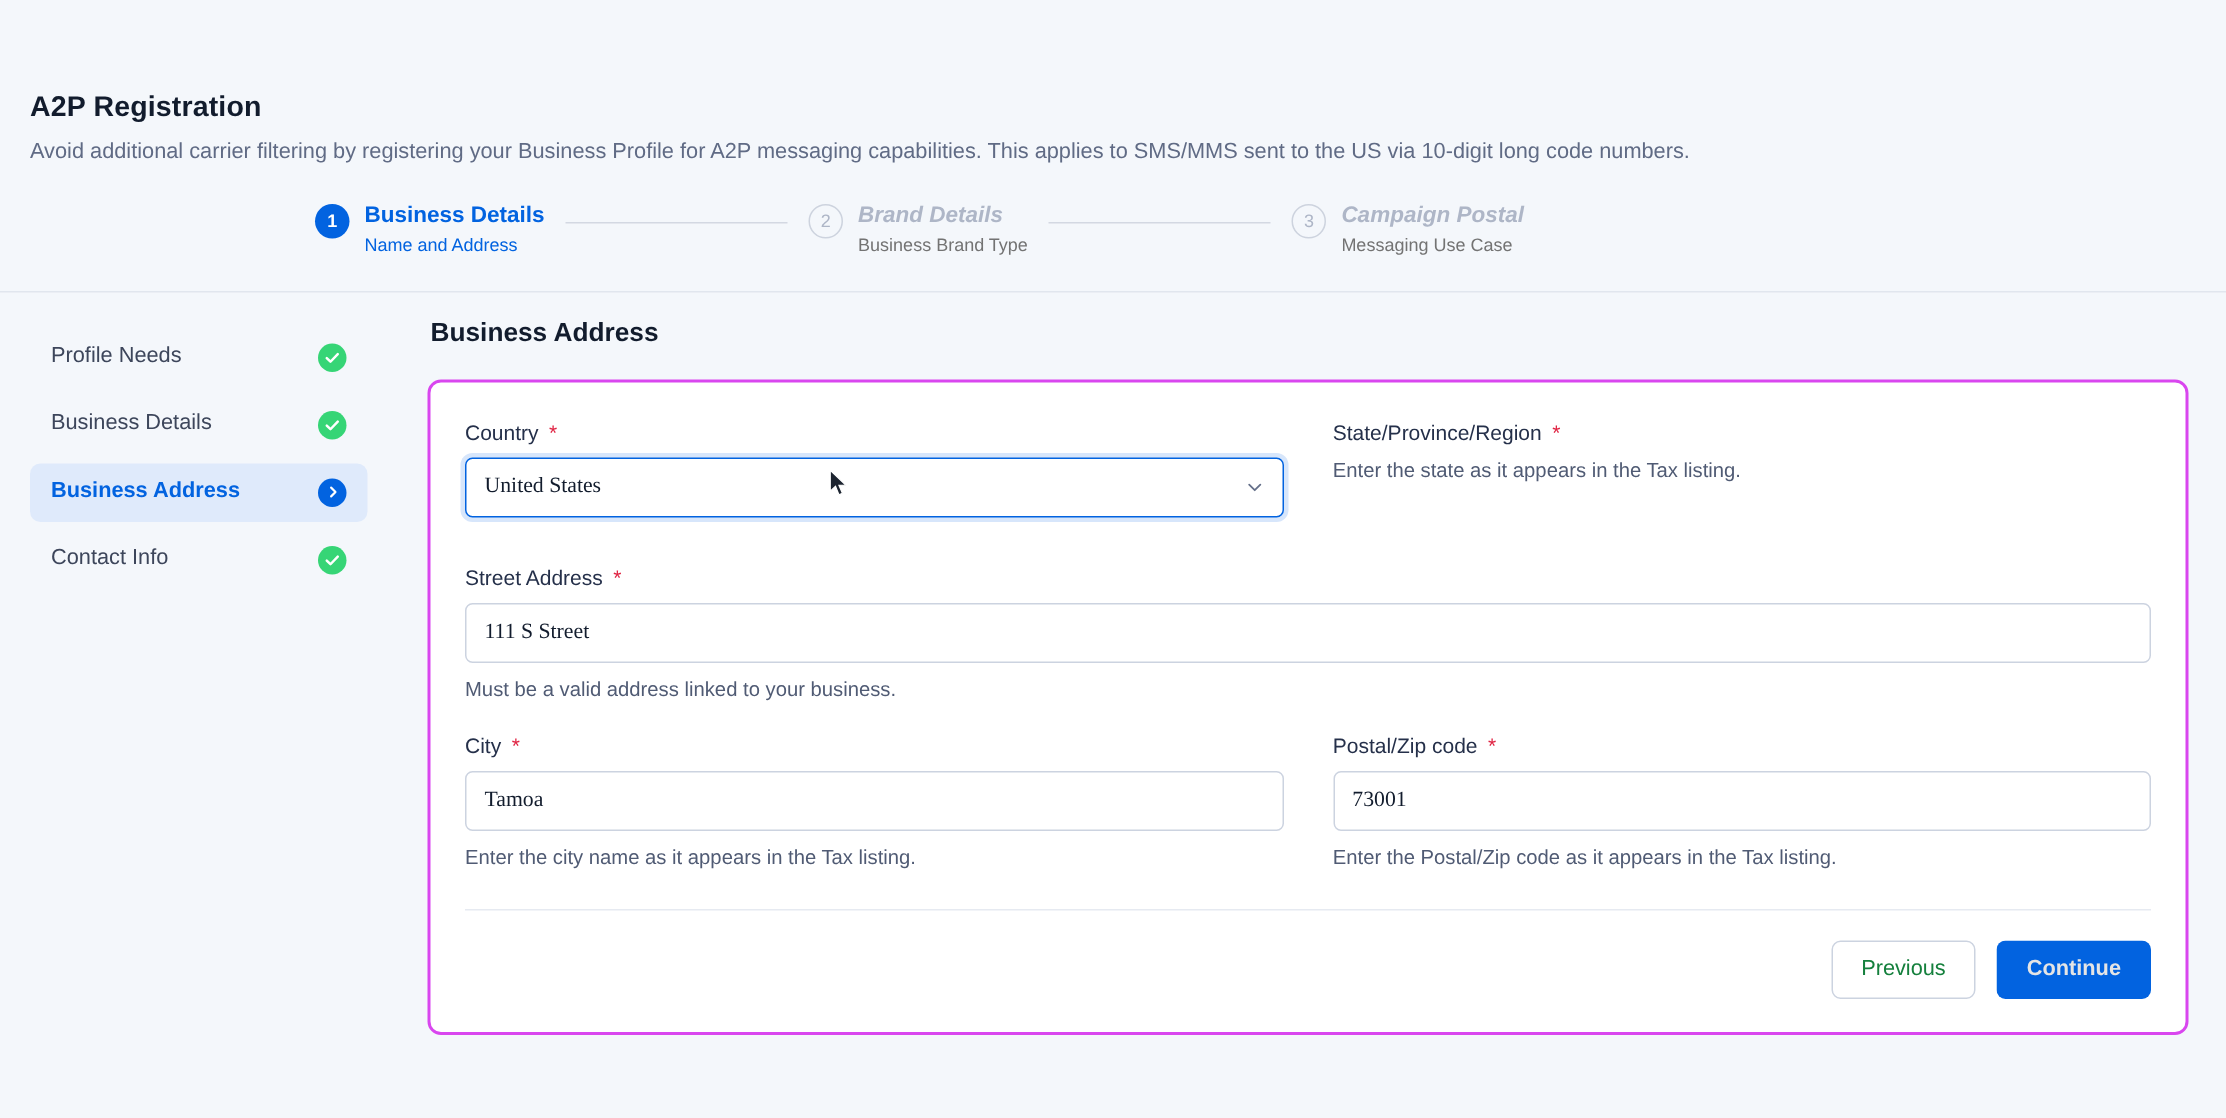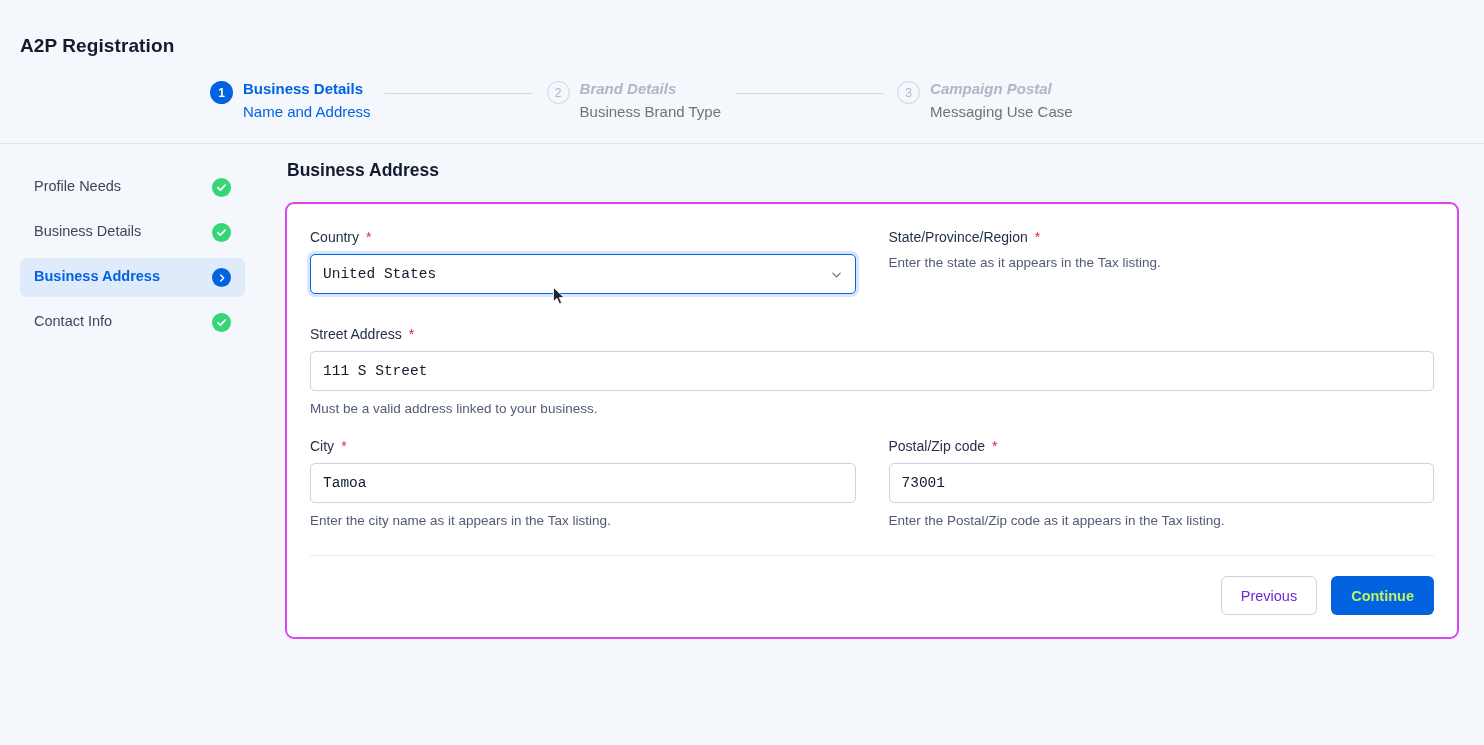--- a/index.html
+++ b/index.html
@@ -16,20 +16,21 @@
   .page {
     position: relative;
     width: 1484px;
     height: 745px;
     background: #f4f7fb;
   }
 
   
   .header {
     padding: 35px 20px 0 20px;
+    margin-top: 26px;
   }
   .page-title {
     font-size: 19px;
     font-weight: bold;
     color: #121c2d;
     margin: 0 0 9px 0;
     letter-spacing: .1px;
   }
   .page-sub {
     font-size: 14.5px;
@@ -71,21 +72,21 @@
     border: 1px solid #cdd3de;
   }
   .step-texts { line-height: 1.3; }
   .step-name {
     font-size: 15px;
     font-weight: bold;
   }
   .step-name.active { color: #0263e0; }
   .step-name.inactive { color: #aeb6c7; font-style: italic; }
   .step-desc {
-    font-size: 15px;
+    font-size: 12px;
     margin-top: 3px;
   }
   .step-desc.active { color: #0263e0; }
   .step-desc.inactive { color: #737373; }
   .step-line {
     height: 1px;
     background: #d3d8e2;
     width: 148px;
     margin: 14px 14px 0 14px;
     flex: 0 0 auto;
@@ -177,21 +178,21 @@
     position: relative;
     height: 40px;
   }
   input.input, .select {
     width: 100%;
     height: 40px;
     border: 1px solid #ccd3e0;
     border-radius: 5px;
     background: #fff;
     font-size: 14.5px;
-    font-family: Liberation Mono, monospace;
+    font-family: Liberation Serif, serif;
     color: #121c2d;
     padding: 0 12px;
     outline: none;
     display: flex;
     align-items: center;
   }
   .select { justify-content: space-between; cursor: pointer; }
   .select.focused {
     border-color: #0263e0;
     box-shadow: 0 0 0 3px #d7e6fb;
@@ -220,45 +221,46 @@
     border-radius: 6px;
     font-size: 14.5px;
     font-family: "Liberation Sans", sans-serif;
     padding: 0 19px;
     cursor: pointer;
     border: 1px solid transparent;
   }
   .btn-secondary {
     background: #fff;
     border-color: #ccd3e0;
-    color: #6d28d9;
+    color: #15803d;
   }
   .btn-primary {
     background: #0263e0;
-    color: #bef264;
+    color: #e5e5e5;
     font-weight: bold;
   }
 
   
   .cursor {
     position: absolute;
     left: 553px;
     top: 287px;
     width: 12px;
     height: 19px;
     pointer-events: none;
   }
 </style>
 </head>
 <body>
 
 <div class="page">
 
   <div class="header">
     <h1 class="page-title">A2P Registration</h1>
+    <p class="page-sub">Avoid additional carrier filtering by registering your Business Profile for A2P messaging capabilities. This applies to SMS/MMS sent to the US via 10-digit long code numbers.</p>
   </div>
 
   <div class="stepper">
 
     <div class="step">
       <div class="step-circle active">1</div>
       <div class="step-texts">
         <div class="step-name active">Business Details</div>
         <div class="step-desc active">Name and Address</div>
       </div>

